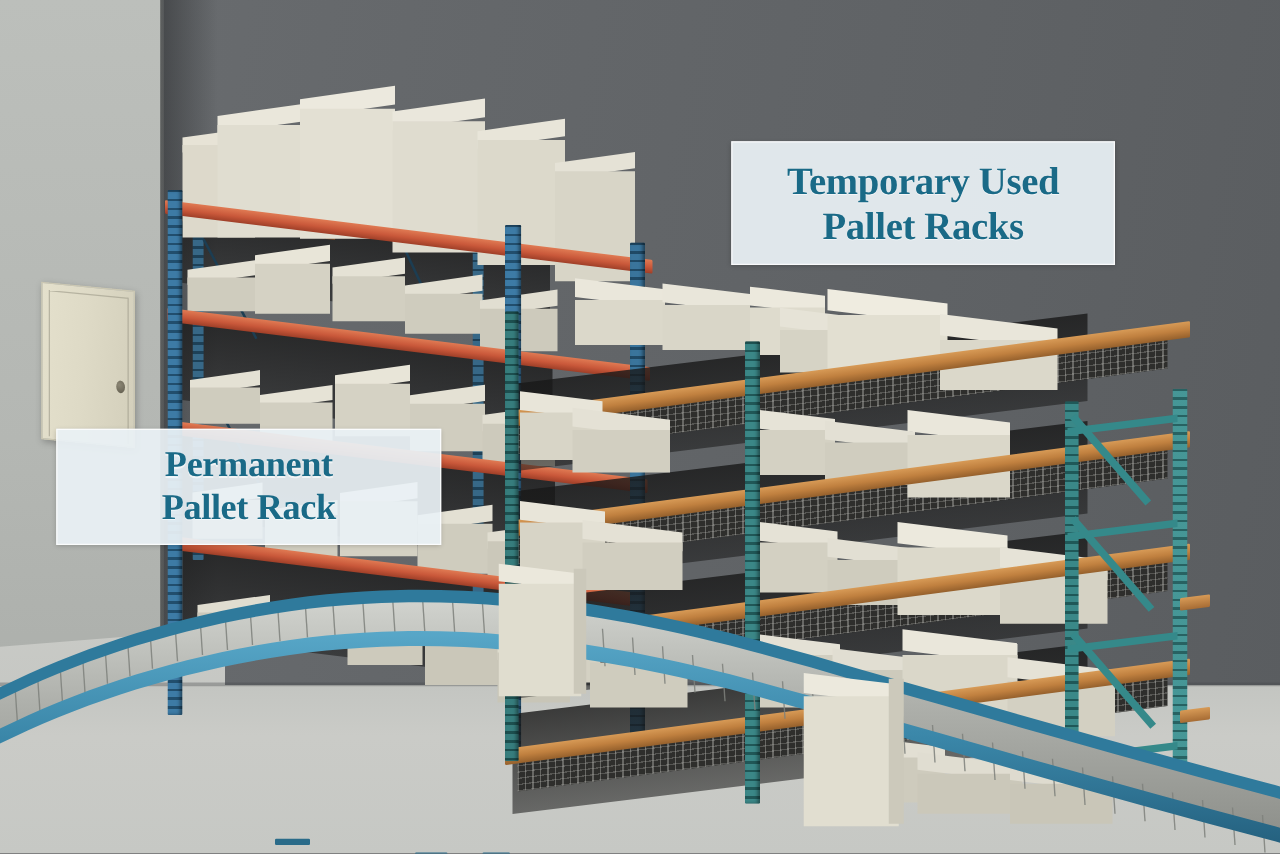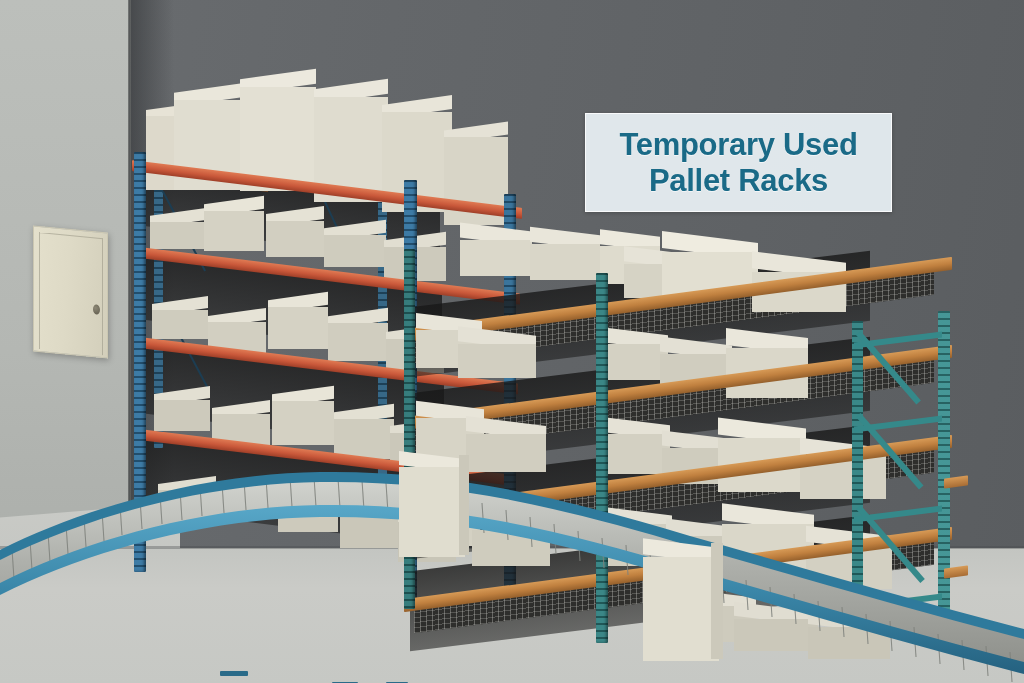--- a/index.html
+++ b/index.html
@@ -139,20 +139,21 @@
     justify-content: center;
     text-align: center;
   }
   .callout-text {
     color: #1a6a87;
     font-weight: bold;
     line-height: 1.16;
     letter-spacing: -0.3px;
     text-shadow: 0 1px 0 rgba(255,255,255,.6);
     white-space: pre-line;
+    font-family: Liberation Serif, serif;
   }
   #callout-temp { left: 585px; top: 113px; width: 307px; height: 99px; }
   #callout-temp .callout-text { font-size: 31px; }
   #callout-perm { left: 45px; top: 343px; width: 308px; height: 93px; }
   #callout-perm .callout-text { font-size: 29px; }
 </style>
 </head>
 <body>
 
 <div id="scene">
@@ -598,14 +599,18 @@
     <div class="top" style="height:16px; background:#ecE9dd; transform:skewY(7deg);"></div>
     <div class="front" style="top:14px; height:104px; background:#e1dED0;"></div>
     <div class="side" style="left:68px; width:12px; height:116px; background:#ccc9bb;"></div>
   </div>
 
   <div class="callout" id="callout-temp">
     <div class="callout-text">Temporary Used
 Pallet Racks</div>
   </div>
 
+  <div class="callout" id="callout-perm">
+    <div class="callout-text">Permanent
+Pallet Rack</div>
+  </div>
 
 </div>
 
 </body></html>

